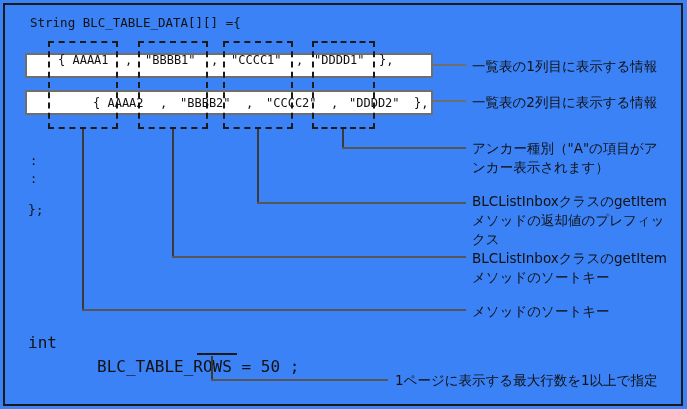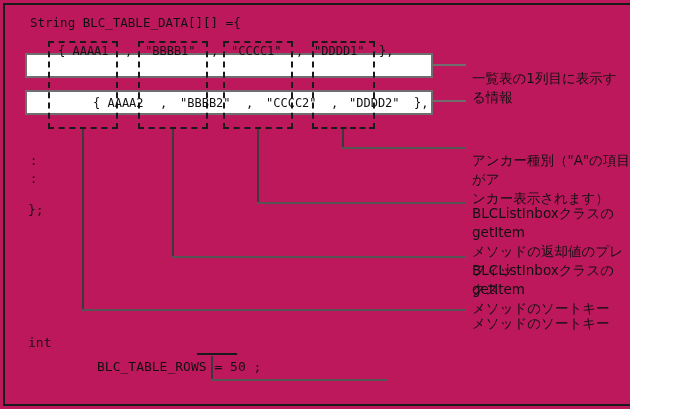--- a/index.html
+++ b/index.html
@@ -1,30 +1,30 @@
 <!DOCTYPE html>
 <html><head>
 <meta charset="utf-8">
 <style>
   html,body{margin:0;padding:0;background:#fff;}
-  .canvas{position:relative;width:630px;height:409px;background:#be185d;overflow:hidden;
+  .canvas{position:relative;width:687px;height:409px;background:#3b82f6;overflow:hidden;
           font-family:"DejaVu Sans Mono", monospace;color:#111;}
   .frame{position:absolute;left:3px;top:3px;width:676px;height:399px;border:2px solid #1a1a1a;}
-  .code{position:absolute;font-family:"DejaVu Sans Mono", monospace;font-size:13px;line-height:14px;white-space:pre;}
+  .code{position:absolute;font-family:"DejaVu Sans Mono", monospace;font-size:16px;line-height:14px;white-space:pre;}
   .decl{left:30px;top:16px;font-size:12.5px;}
   .solidbox{position:absolute;border:2px solid #6e6e6e;background:#fff;}
   .row1box{left:25px;top:53px;width:404px;height:21px;}
   .row2box{left:25px;top:90px;width:404px;height:21px;}
   .dashed{position:absolute;border:2px dashed #1a1a1a;top:41px;height:84px;background:transparent;}
   .dc1{left:48px;width:66px;}
   .dc2{left:138px;width:66px;}
   .dc3{left:223px;width:66px;}
   .dc4{left:312px;width:59px;}
   .cell{position:absolute;font-size:12px;z-index:5;}
-  .r1{top:44px;} .r2{top:96px;margin-left:35px;}
+  .r1{top:53px;} .r2{top:96px;margin-left:35px;}
   .cx0{left:58px;} .cx1{left:125px;} .cx2{left:145px;} .cx3{left:211px;}
   .cx4{left:231px;} .cx5{left:296px;} .cx6{left:314px;} .cx7{left:379px;}
   .ellipsis{left:30px;top:152px;font-size:12px;line-height:18px;white-space:pre-line;}
   .aclose{left:28px;top:203px;font-size:13px;}
   .intkw{left:28px;top:336px;}
   .intstmt{left:97px;top:336px;margin-top:24px;}
   .underline50{position:absolute;left:197px;top:353px;width:40px;height:2px;background:#1a1a1a;}
   .hline{position:absolute;height:2px;background:#555;}
   .vline{position:absolute;width:2px;background:#3a3a3a;}
   .conn-row1{left:433px;top:64px;width:33px;background:#6e6e6e;}
@@ -33,21 +33,21 @@
   .h-c4{left:342px;top:147px;width:124px;}
   .v-c3{left:257px;top:129px;height:73px;}
   .h-c3{left:257px;top:202px;width:209px;}
   .v-c2{left:172px;top:129px;height:127px;}
   .h-c2{left:172px;top:256px;width:294px;}
   .v-c1{left:82px;top:129px;height:180px;}
   .h-c1{left:82px;top:309px;width:384px;}
   .v-rows{left:211px;top:356px;height:23px;}
   .h-rows{left:211px;top:379px;width:177px;}
   .anno{position:absolute;font-family:"DejaVu Sans", "Liberation Sans", sans-serif;
-        font-size:13.5px;line-height:19px;white-space:pre-line;color:#111;margin-top:12px;}
+        font-size:13.5px;line-height:19px;white-space:pre-line;color:#111;}
   .a1{left:472px;top:57px;}
   .a2{left:472px;top:93px;}
   .a3{left:472px;top:139px;}
   .a4{left:472px;top:192px;}
   .a5{left:472px;top:249px;}
   .a6{left:472px;top:302px;}
   .a7{left:395px;top:371px;}
 </style>
 </head>
 <body>
@@ -98,21 +98,23 @@
   <div class="vline v-c3"></div>
   <div class="hline h-c3"></div>
   <div class="vline v-c2"></div>
   <div class="hline h-c2"></div>
   <div class="vline v-c1"></div>
   <div class="hline h-c1"></div>
   <div class="vline v-rows"></div>
   <div class="hline h-rows"></div>
 
   <div class="anno a1">一覧表の1列目に表示する情報</div>
+  <div class="anno a2">一覧表の2列目に表示する情報</div>
   <div class="anno a3">アンカー種別（"A"の項目がア
 ンカー表示されます）</div>
   <div class="anno a4">BLCListInboxクラスのgetItem
 メソッドの返却値のプレフィッ
 クス</div>
   <div class="anno a5">BLCListInboxクラスのgetItem
 メソッドのソートキー</div>
   <div class="anno a6">メソッドのソートキー</div>
+  <div class="anno a7">1ページに表示する最大行数を1以上で指定</div>
 </div>
 
 </body></html>

